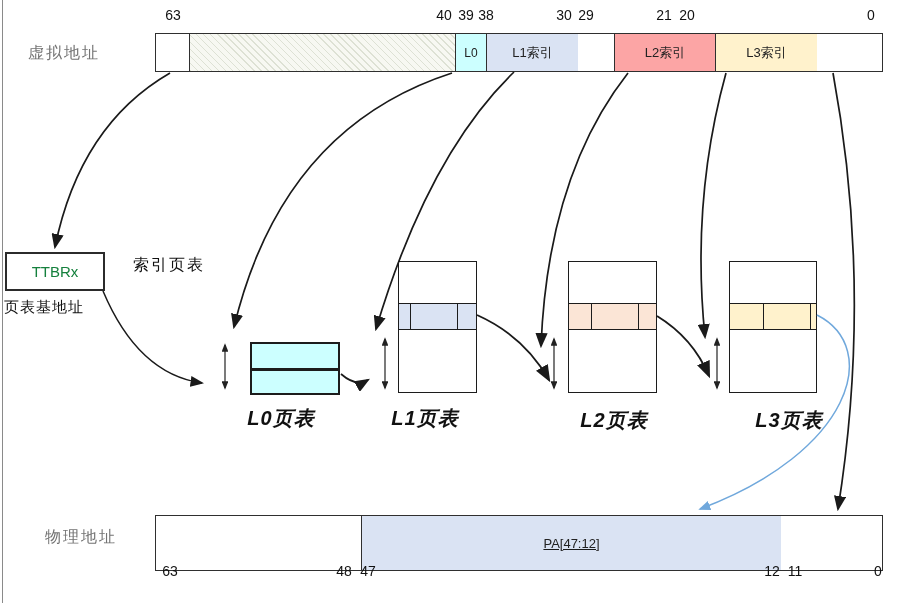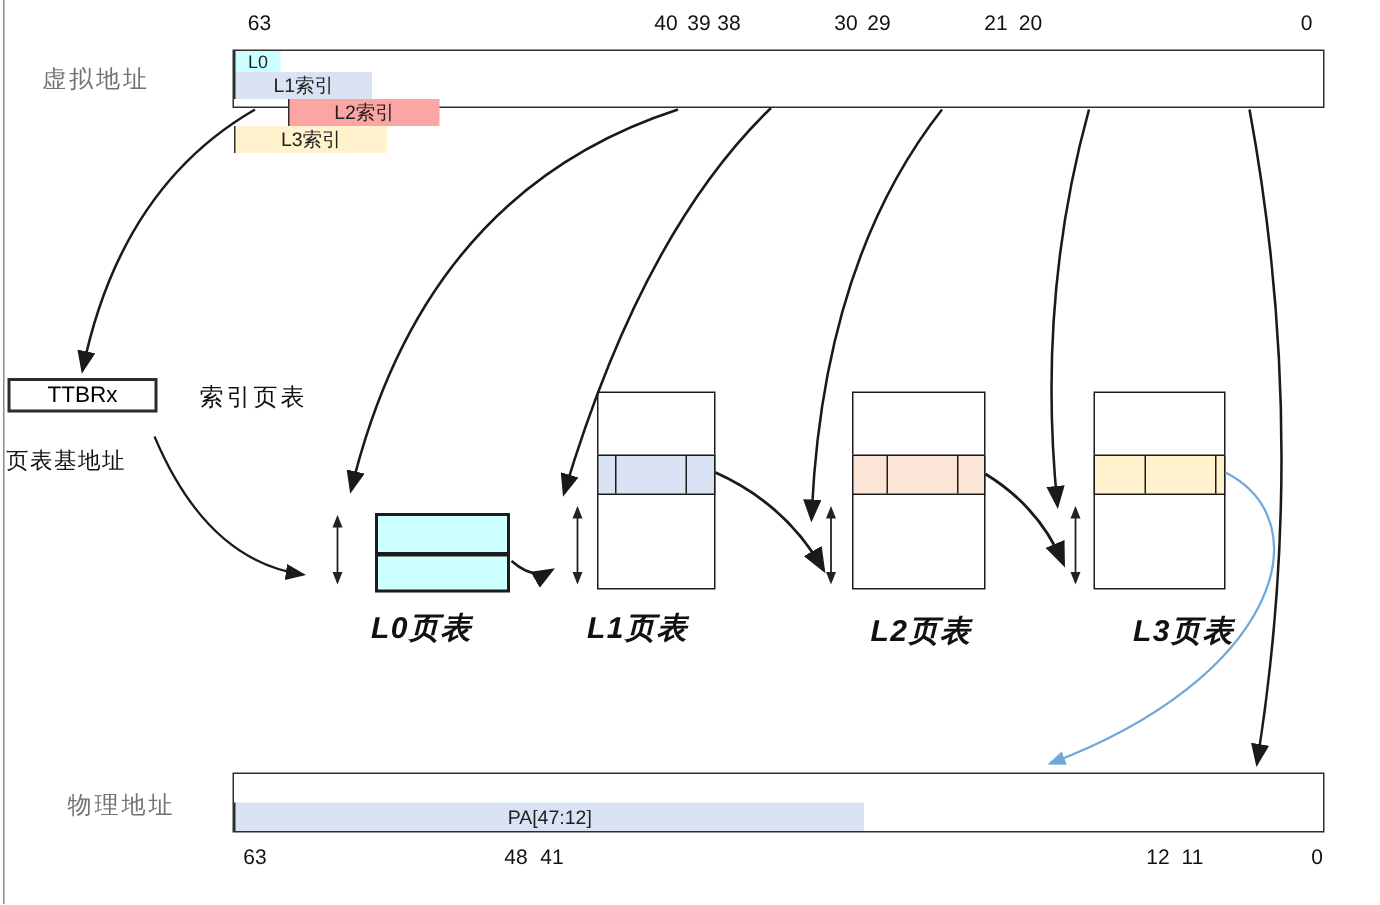--- a/index.html
+++ b/index.html
@@ -10,45 +10,45 @@
   }
   .page-edge{position:absolute;left:2px;top:0;width:1px;height:603px;background:#8a8a8a;}
   .svg-layer{position:absolute;left:0;top:0;width:920px;height:603px;pointer-events:none;}
 
   .cn-label{position:absolute;font-size:16px;letter-spacing:2px;color:#737373;white-space:nowrap;}
   .bit-label{position:absolute;font-size:14px;color:#111;transform:translateX(-50%);white-space:nowrap;}
 
   
   .addr-box{
     position:absolute;left:155px;width:728px;display:flex;
-    border:1px solid #2f2f2f;box-sizing:border-box;background:#fff;flex-direction:column;
+    border:1px solid #2f2f2f;box-sizing:border-box;background:#fff;
   }
   .va-box{top:33px;height:39px;}
-  .pa-box{top:515px;height:40px;}
+  .pa-box{top:515px;height:56px;text-decoration:underline;}
   .addr-cell{
     height:100%;box-sizing:border-box;display:flex;align-items:center;justify-content:center;
     font-size:13px;color:#222;border-left:1px solid #2f2f2f;white-space:nowrap;
   }
   .addr-cell:first-child{border-left:none;}
   .cell-hatch{
     background-color:#f7f8f2;
     background-image:repeating-linear-gradient(45deg,#dde1d4 0px,#dde1d4 1px,transparent 1px,transparent 5px);
   }
   .cell-l0{background:#ccffff;font-size:12px;}
   .cell-l1{background:#dae3f3;}
   .cell-l2{background:#fca5a5;margin-left:36px;}
   .cell-l3{background:#fff2cc;}
   .cell-green{background:#e2efda;}
   .cell-pa-high{background:#dae3f3;}
 
   
   .ttbr-box{
-    position:absolute;left:5px;top:252px;width:100px;height:23px;
+    position:absolute;left:5px;top:252px;width:100px;height:39px;
     border:2px solid #2b2b2b;box-sizing:border-box;background:#fff;
-    display:flex;align-items:center;justify-content:center;font-size:15px;color:#000000;
+    display:flex;align-items:center;justify-content:center;font-size:15px;color:#15803d;
   }
   .ttbr-caption{position:absolute;left:4px;top:298px;font-size:15px;letter-spacing:1px;color:#111;}
   .walk-caption{position:absolute;left:133px;top:255px;font-size:16px;letter-spacing:2px;color:#111;}
 
   
   .l0-table{
     position:absolute;left:250px;top:342px;width:90px;height:53px;box-sizing:border-box;
     border:2px solid #1c1c1c;background:#ccffff;
   }
   .l0-divider{position:absolute;left:0;right:0;top:24px;height:3px;background:#1c1c1c;}
@@ -133,21 +133,21 @@
   <div class="pt-label" style="left:789px;top:407px">L3页表</div>
 
   <div class="cn-label" style="left:45px;top:527px">物理地址</div>
   <div class="addr-box pa-box">
     <div class="addr-cell" style="width:205px"></div>
     <div class="addr-cell cell-pa-high" style="width:420px">PA[47:12]</div>
   </div>
 
   <span class="bit-label" style="left:170px;top:563px">63</span>
   <span class="bit-label" style="left:344px;top:563px">48</span>
-  <span class="bit-label" style="left:368px;top:563px">41</span>
+  <span class="bit-label" style="left:368px;top:563px">47</span>
   <span class="bit-label" style="left:772px;top:563px">12</span>
   <span class="bit-label" style="left:795px;top:563px">11</span>
   <span class="bit-label" style="left:878px;top:563px">0</span>
 
   <svg class="svg-layer" viewBox="0 0 920 603">
     <defs>
       <marker id="mA" viewBox="0 0 10 8" refX="8.5" refY="4" markerWidth="9" markerHeight="7.2" orient="auto-start-reverse">
         <path d="M0,0 L10,4 L0,8 z" fill="#1a1a1a"></path>
       </marker>
       <marker id="mBlue" viewBox="0 0 10 8" refX="8.5" refY="4" markerWidth="8" markerHeight="6.4" orient="auto-start-reverse">

